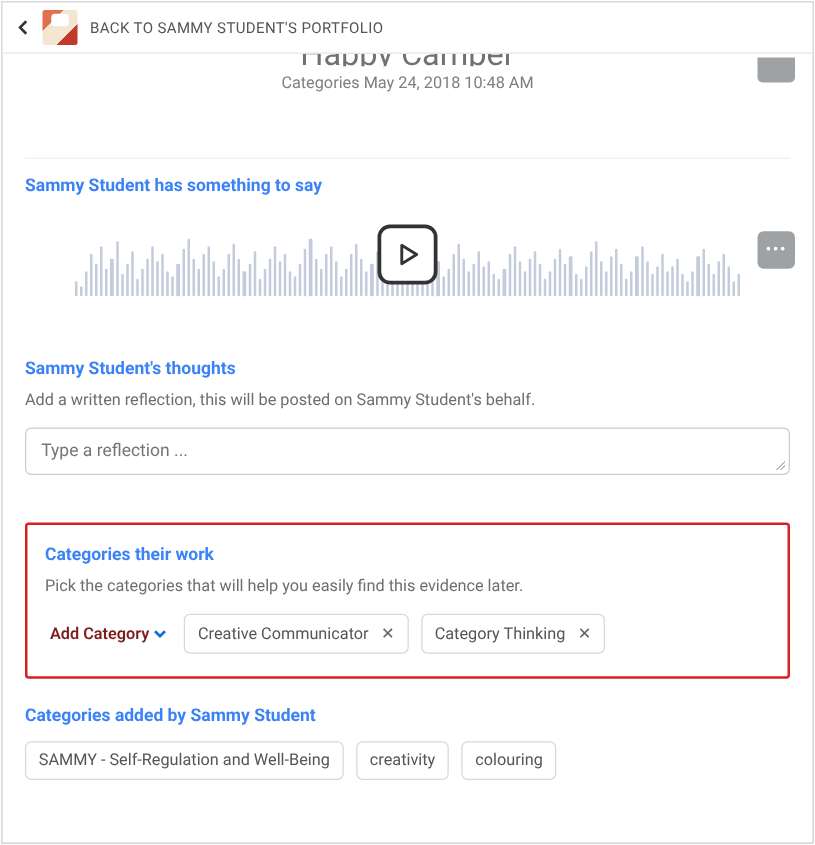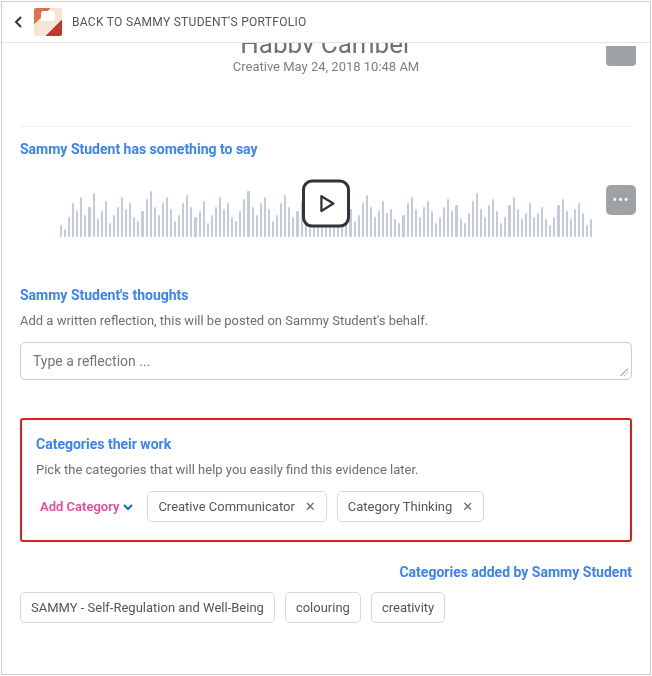--- a/index.html
+++ b/index.html
@@ -165,32 +165,32 @@
                          transparent 70%,#bbb 70%,#bbb 80%,transparent 80%);
     }
     .highlight-box {
       border:2px solid #d92020;
       border-radius:3px;
       padding:16px 14px 18px;
       margin-top:38px;
     }
     .chips-row{display:flex;flex-wrap:wrap;gap:10px;margin-top:14px;align-items:center;}
     .add-category{
-      color:#ec4899;font-size:13px;font-weight:600;
+      color:#7f1d1d;font-size:13px;font-weight:600;
       display:inline-flex;align-items:center;gap:4px;cursor:pointer;
       padding:6px 4px;
     }
     .chip{
       border:1px solid #d5d9dd;border-radius:5px;
       padding:7px 10px;font-size:13px;color:#555;
       display:inline-flex;align-items:center;gap:10px;
       background:#fff;
     }
     .chip .x{cursor:pointer;color:#666;font-size:13px;}
-    .section-title.mt{margin-top:22px;text-align:right;}
+    .section-title.mt{margin-top:22px;}
     .chips-row.student{margin-top:12px;}
   </style>
 </head>
 <body>
 
 <div class="frame">
   <div class="topbar">
     <div class="back-chevron">
       <svg viewBox="0 0 12 12" width="12" height="12">
           <path d="M8 1 L3 6 L8 11" fill="none" stroke="#333" stroke-width="2"></path>
@@ -199,21 +199,21 @@
     <div class="avatar"></div>
     <div class="back-label">BACK TO SAMMY STUDENT'S PORTFOLIO</div>
   </div>
 
   <div class="more-btn-gray"></div>
 
   <div class="content">
     <div class="title-area">
       <div class="title-text">Happy Camper</div>
       <div class="collected">
-        <span>Creative</span> <span>May 24, 2018 10:48 AM</span>
+        <span>Categories</span> <span>May 24, 2018 10:48 AM</span>
       </div>
     </div>
 
     <div class="divider"></div>
 
     <div class="section-title">Sammy Student has something to say</div>
 
     <div class="audio-area">
       <div class="more-dots">•••</div>
       <div class="waveform" id="waveform">
@@ -384,20 +384,20 @@
         </span>
       </div>
     </div>
 
     <div class="section-title mt">Categories added by Sammy Student</div>
     <div class="chips-row student">
       <span class="chip">
           <span>SAMMY - Self-Regulation and Well-Being</span>
         </span>
       <span class="chip">
+          <span>creativity</span>
+        </span>
+      <span class="chip">
           <span>colouring</span>
-        </span>
-      <span class="chip">
-          <span>creativity</span>
         </span>
     </div>
   </div>
 </div>
 
 </body></html>

